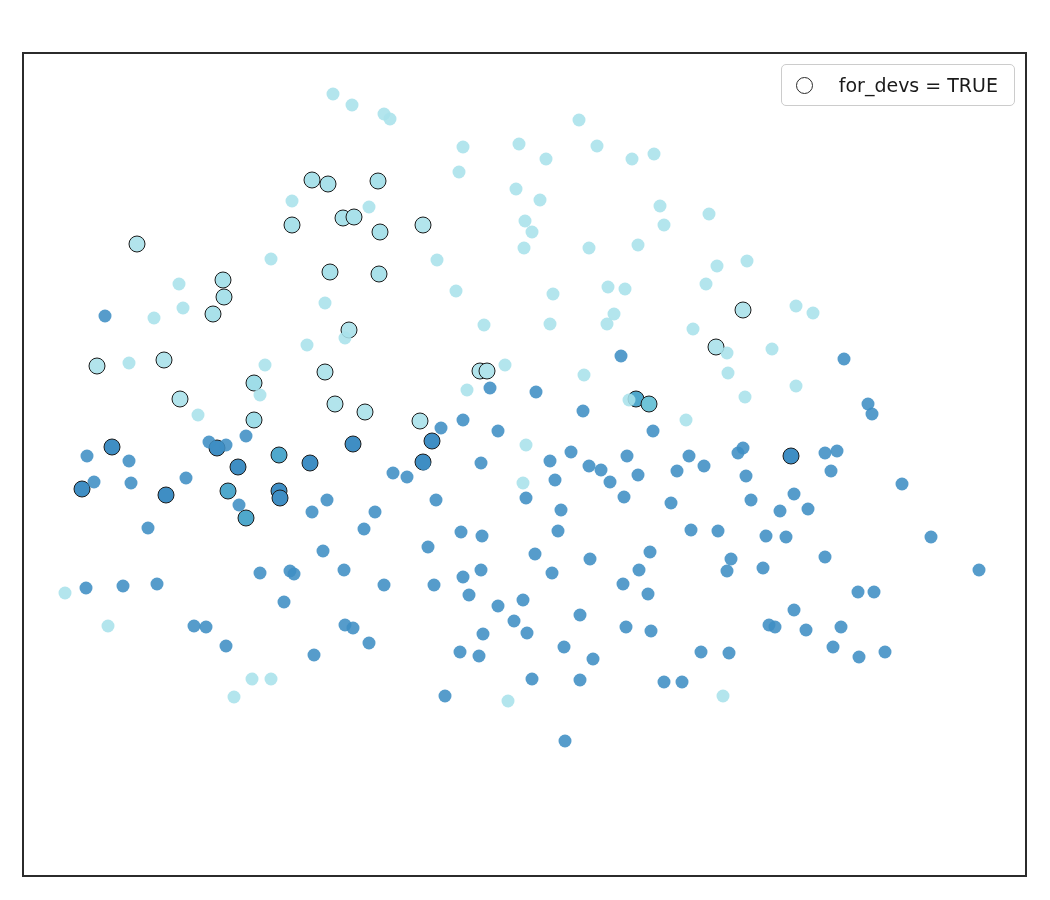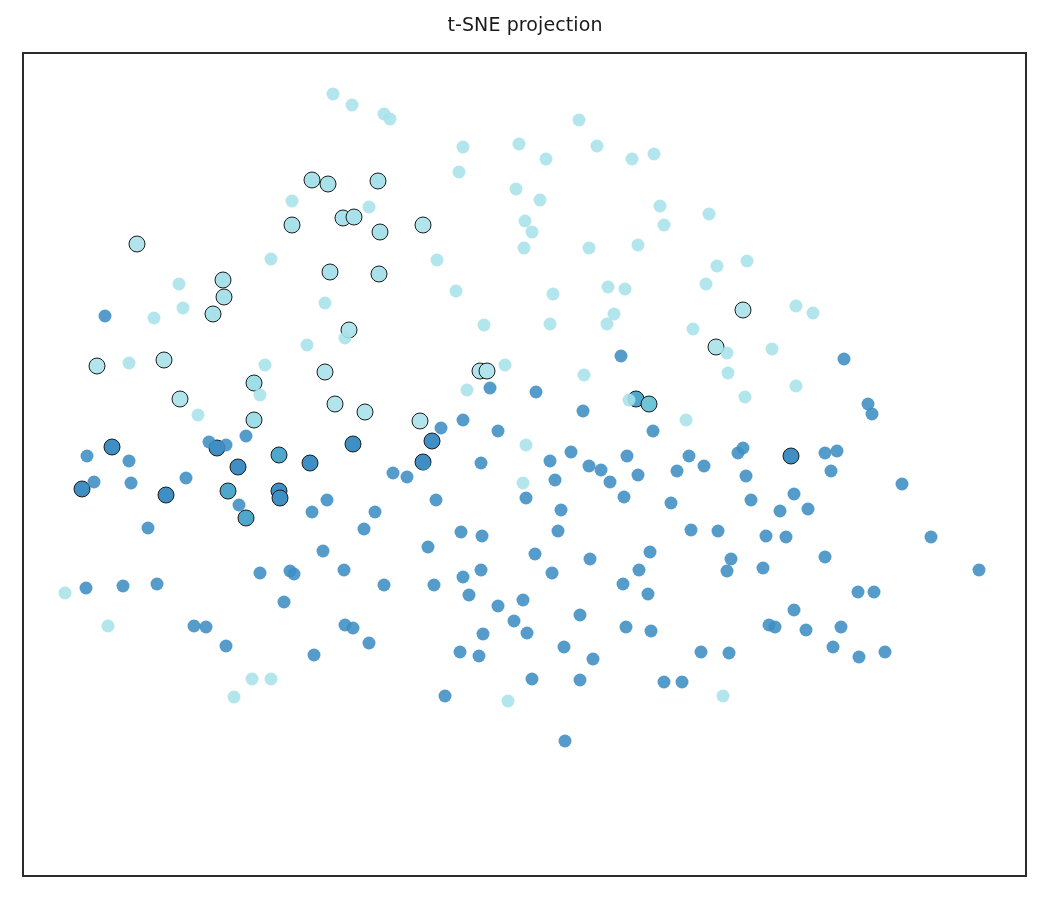--- a/index.html
+++ b/index.html
@@ -82,21 +82,20 @@
     font-size: 19px;
     color: #1a1a1a;
     white-space: nowrap;
   }
 </style>
 </head>
 <body>
 
 <div id="figure">
 
-  <div id="chart-title">t-SNE projection</div>
 
   <div id="plot-frame">
     <div id="plot-area">
         <div class="pt dev" style="left: 28.76%; top: 15.39%; width: 17px; height: 17px; background: rgb(169, 225, 234);"></div>
         <div class="pt dev" style="left: 30.35%; top: 15.88%; width: 17px; height: 17px; background: rgb(169, 225, 234);"></div>
         <div class="pt dev" style="left: 35.32%; top: 15.52%; width: 17px; height: 17px; background: rgb(169, 225, 234);"></div>
         <div class="pt dev" style="left: 11.24%; top: 23.15%; width: 17px; height: 17px; background: rgb(178, 228, 236);"></div>
         <div class="pt dev" style="left: 26.79%; top: 20.85%; width: 17px; height: 17px; background: rgb(169, 225, 234);"></div>
         <div class="pt dev" style="left: 31.84%; top: 20%; width: 17px; height: 17px; background: rgb(169, 225, 234);"></div>
         <div class="pt dev" style="left: 32.93%; top: 19.88%; width: 17px; height: 17px; background: rgb(169, 225, 234);"></div>
@@ -331,15 +330,19 @@
         <div class="pt plain" style="left: 22.79%; top: 76.12%; width: 13px; height: 13px; background: rgb(169, 225, 234);"></div>
         <div class="pt plain" style="left: 45.87%; top: 70.67%; width: 13px; height: 13px; background: rgb(63, 142, 196);"></div>
         <div class="pt plain" style="left: 58.51%; top: 52.12%; width: 13px; height: 13px; background: rgb(63, 142, 196);"></div>
         <div class="pt plain" style="left: 41.19%; top: 54.3%; width: 13px; height: 13px; background: rgb(63, 142, 196);"></div>
         <div class="pt plain" style="left: 70.65%; top: 61.45%; width: 13px; height: 13px; background: rgb(63, 142, 196);"></div>
         <div class="pt plain" style="left: 81.64%; top: 69.82%; width: 13px; height: 13px; background: rgb(63, 142, 196);"></div>
         <div class="pt plain" style="left: 86.02%; top: 72.85%; width: 13px; height: 13px; background: rgb(63, 142, 196);"></div>
         <div class="pt plain" style="left: 90.65%; top: 58.79%; width: 13px; height: 13px; background: rgb(63, 142, 196);"></div>
       </div>
 
+    <div id="legend">
+      <span id="legend-marker"></span>
+      <span id="legend-label">for_devs = TRUE</span>
+    </div>
   </div>
 
 </div>
 
 </body></html>

